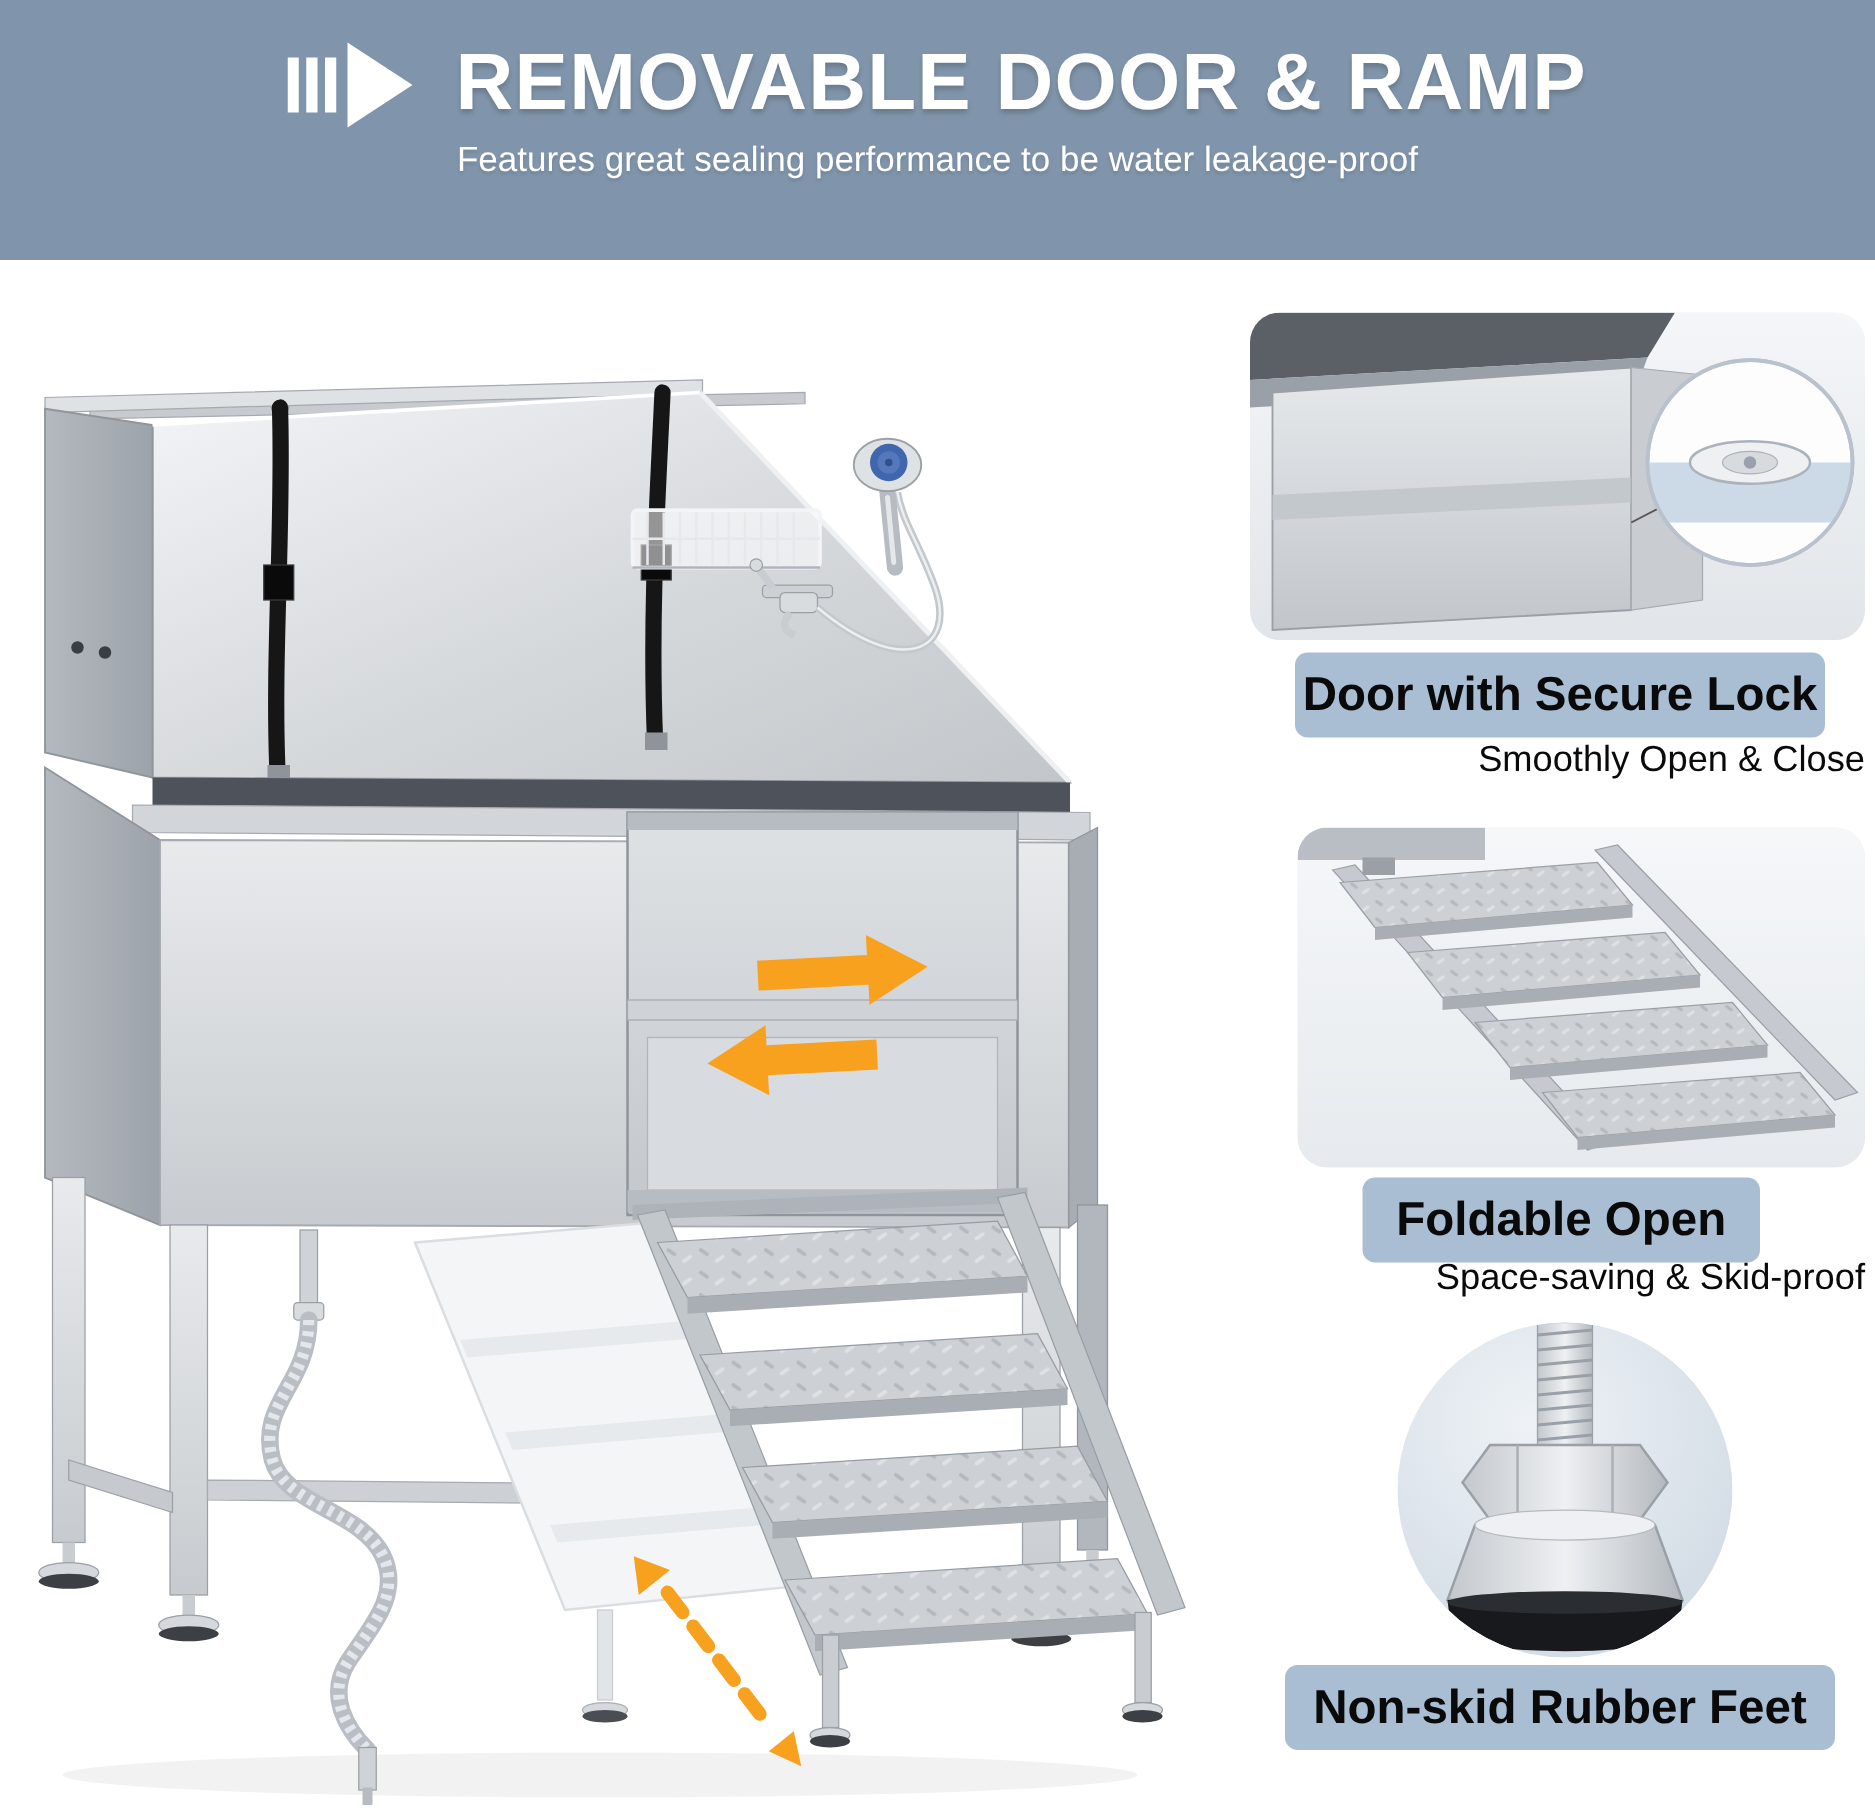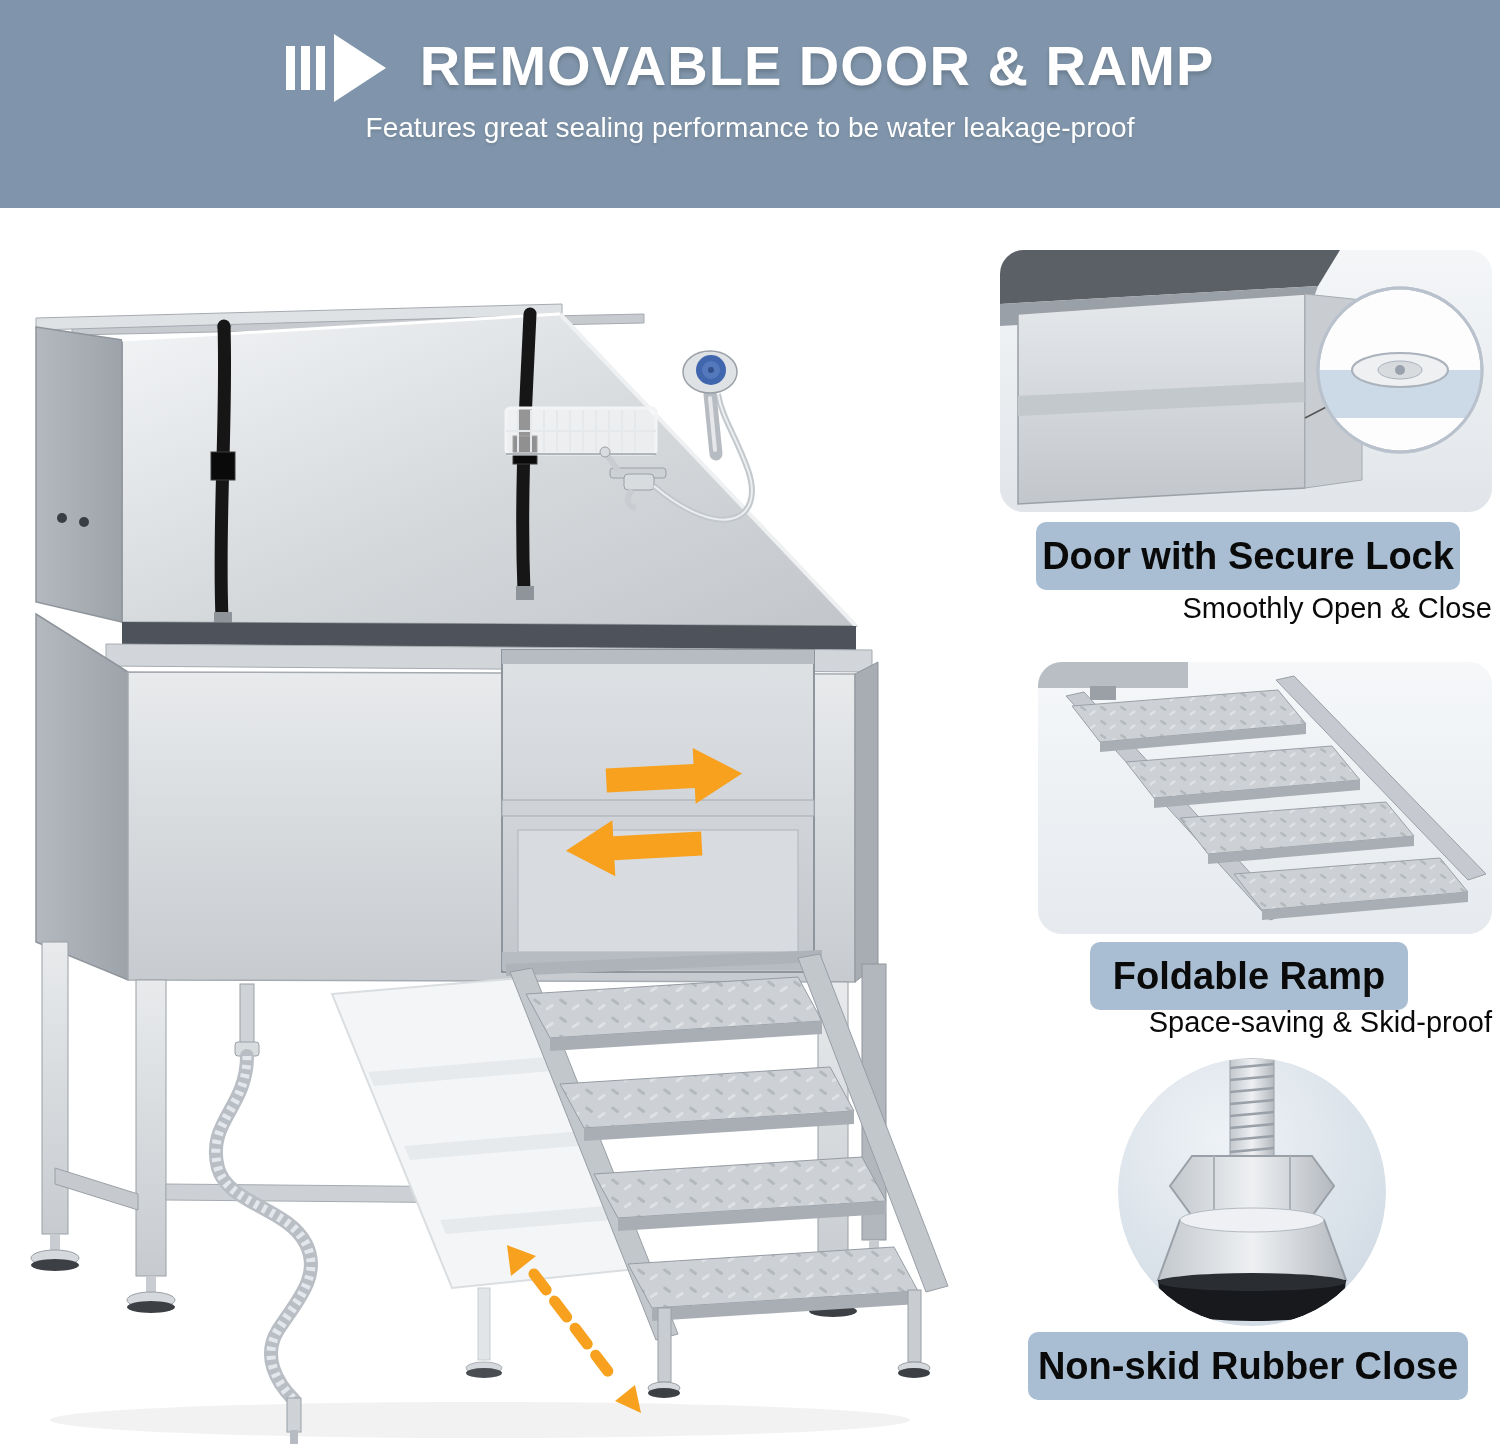--- a/index.html
+++ b/index.html
@@ -22,21 +22,21 @@
     position:absolute;left:0;top:0;width:1500px;height:208px;
     background:var(--header-bg,#8095ab);
     color:#fff;
   }
   .title-row{
     display:flex;align-items:center;justify-content:center;
     gap:30px;padding-top:26px;
   }
   .title-icon{display:inline-flex;flex:0 0 auto;margin-top:6px;}
   .page-title{
-    margin:0;font-size:56px;font-weight:bold;letter-spacing:1px;
+    margin:0;font-size:64px;font-weight:bold;letter-spacing:1px;
     text-shadow:0 3px 4px rgba(0,0,0,0.18);
     white-space:nowrap;
   }
   .page-subtitle{
     margin:8px 0 0 0;text-align:center;font-size:28px;font-weight:normal;
     text-shadow:0 2px 3px rgba(0,0,0,0.12);
   }
 
   
   .main-illustration{position:absolute;left:10px;top:222px;width:980px;height:1225px;}
@@ -331,21 +331,21 @@
       <polygon points="62,80 268,62 268,72 62,90" fill="#a9aeb4"></polygon>
       <polygon points="88,100 294,84 322,118 116,136" fill="url(#f2-plate)" stroke="#9aa0a6"></polygon>
       <polygon points="116,136 322,118 322,128 116,146" fill="#a9aeb4"></polygon>
       <polygon points="142,156 348,140 376,174 170,192" fill="url(#f2-plate)" stroke="#9aa0a6"></polygon>
       <polygon points="170,192 376,174 376,184 170,202" fill="#a9aeb4"></polygon>
       <polygon points="196,212 402,196 430,230 224,248" fill="url(#f2-plate)" stroke="#9aa0a6"></polygon>
       <polygon points="224,248 430,230 430,240 224,258" fill="#a9aeb4"></polygon>
     </svg>
   </div>
   <div class="feature-caption cap-ramp">
-    <span>Foldable Ramp</span>
+    <span>Foldable Open</span>
   </div>
   <div class="feature-sub sub-ramp">Space-saving &amp; Skid-proof</div>
 
   <div class="feature-img img-foot">
     <svg viewBox="0 0 268 268" width="268" height="268">
       <defs>
         <radialGradient id="f3-bg" cx="0.4" cy="0.3" r="0.9">
           <stop offset="0" stop-color="#eef2f6"></stop>
             <stop offset="1" stop-color="#ccd7e1"></stop>
         </radialGradient>
@@ -379,16 +379,16 @@
 
         <path d="M 62 162 L 206 162 L 228 222 L 40 222 Z" fill="url(#f3-steel)" stroke="#9aa0a8" stroke-width="2"></path>
         <ellipse cx="134" cy="162" rx="72" ry="12" fill="#eef0f3" stroke="#b4bac0"></ellipse>
 
         <path d="M 40 222 L 228 222 L 224 256 Q 134 270 44 256 Z" fill="#17191c"></path>
         <ellipse cx="134" cy="224" rx="94" ry="9" fill="#2a2d31"></ellipse>
       </g>
     </svg>
   </div>
   <div class="feature-caption cap-foot">
-    <span>Non-skid Rubber Close</span>
+    <span>Non-skid Rubber Feet</span>
   </div>
 
 </div>
 
 </body></html>

